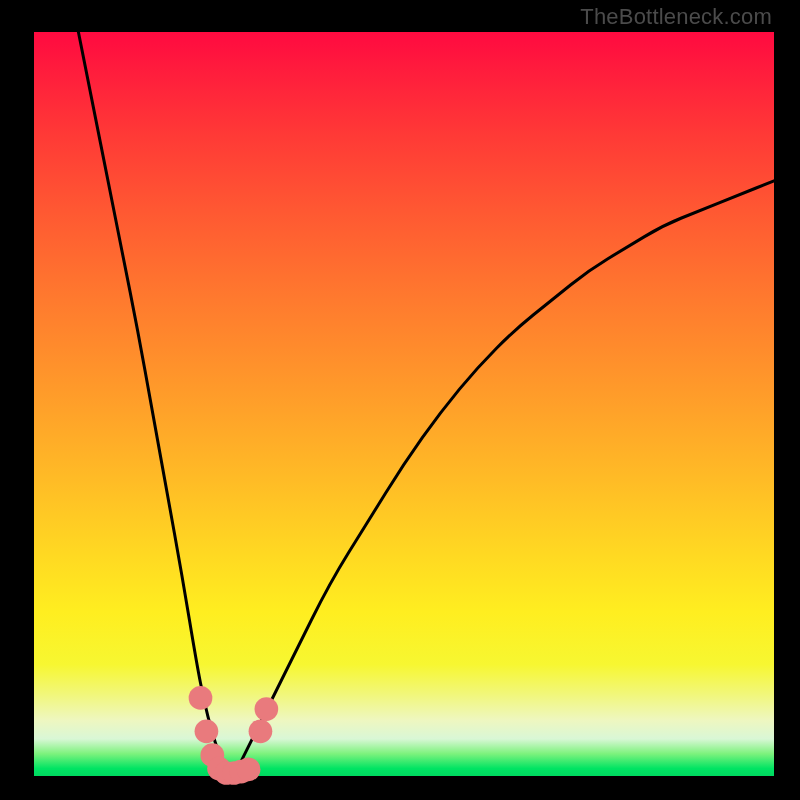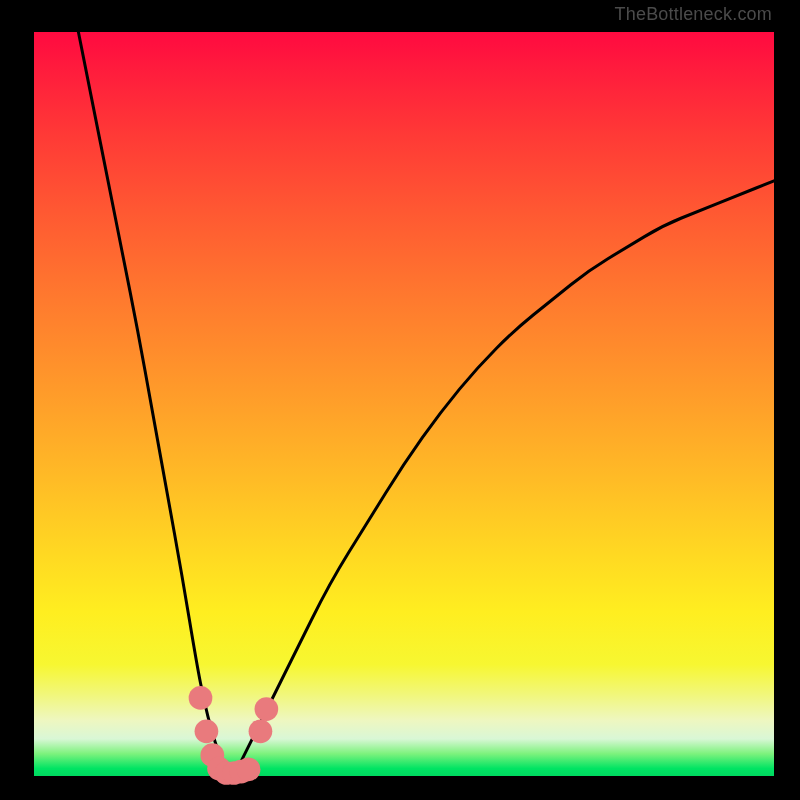--- a/index.html
+++ b/index.html
@@ -36,21 +36,21 @@
       #eef7c0 92.5%,
       #d9f7d6 95%,
       #7df27d 97%,
       #00e463 99%,
       #00d860 100%
     );
   }
   .watermark {
     position: absolute;
     color: #4b4b4b;
-    font-size: 18px;
+    font-size: 22px;
     font-weight: 500;
     letter-spacing: 0.2px;
     white-space: nowrap;
   }
   svg.curve {
     position: absolute;
     top: 0;
     left: 0;
   }
 </style>

